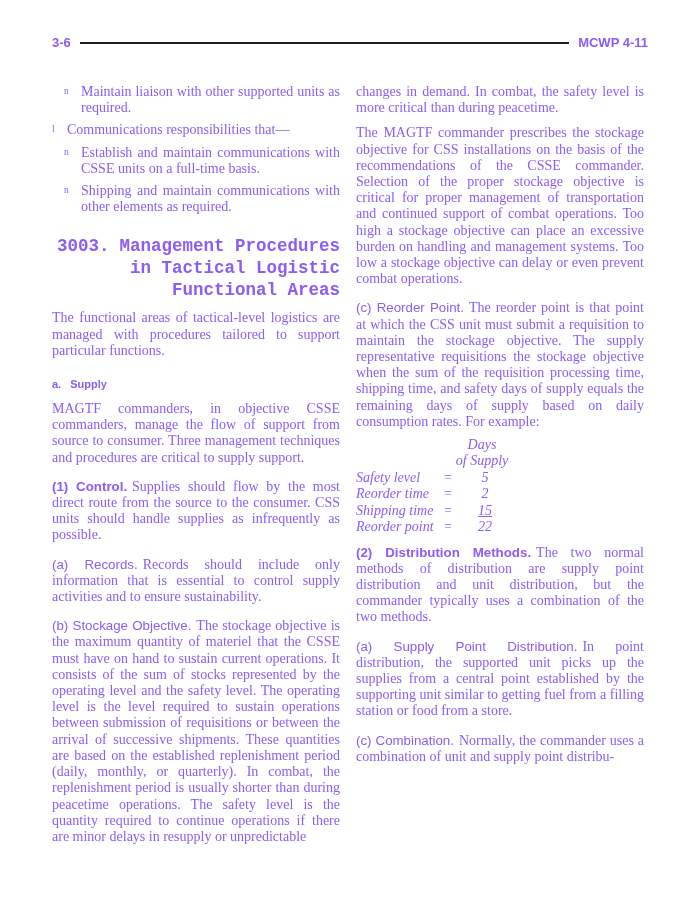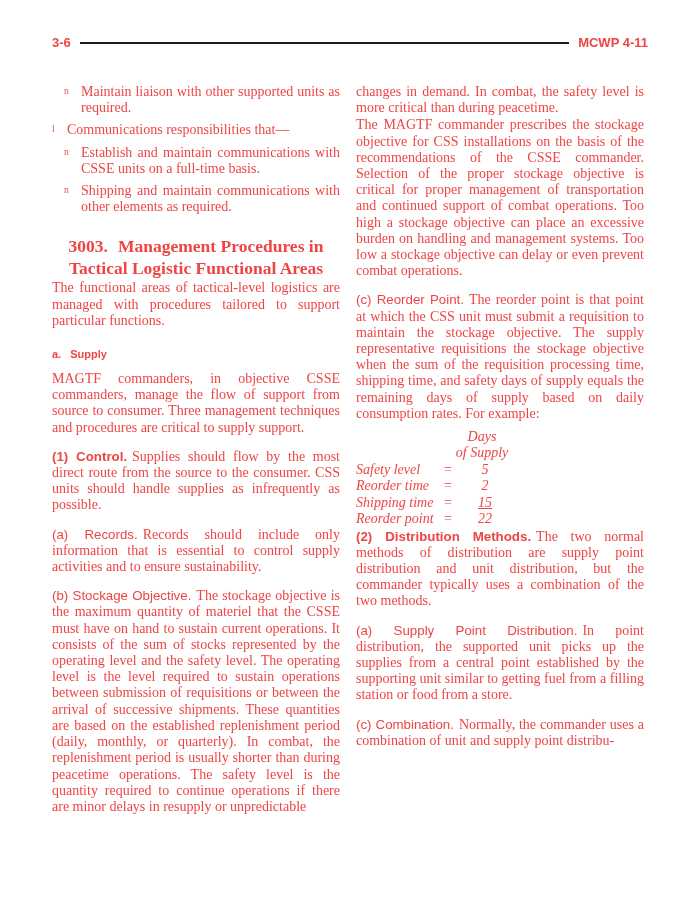--- a/index.html
+++ b/index.html
@@ -2,21 +2,21 @@
 <html><head>
 <meta charset="utf-8">
 <title>MCWP 4-11</title>
 <style>
   html, body { margin:0; padding:0; background:#ffffff; }
   .page {
     position:relative;
     width:695px; height:899px;
     background:#ffffff;
     font-family:"Liberation Serif", serif;
-    color:#ef4444;
+    color:#8b5cf6;
     overflow:hidden;
   }
   
   .page-header {
     position:absolute; top:36px; left:52px; width:596px;
     display:flex; align-items:center;
     font-family:"Liberation Sans", sans-serif;
     font-weight:bold; font-size:13px; line-height:14px;
   }
   .header-rule { flex:1; height:2px; background:#1c1c1c; margin:0 9px; }
@@ -32,35 +32,35 @@
   .bullet-list { margin:0 0 4px 0; }
   .bullet-item { position:relative; margin:0 0 6px 0; }
   .bullet-item.lvl1 { padding-left:15px; }
   .bullet-item.lvl2 { margin-left:12px; padding-left:17px; }
   .bullet-marker {
     position:absolute; left:0; top:3px;
     font-size:9.5px; line-height:1; font-style:normal;
   }
   
   .section-heading {
-    font-family:Liberation Serif, serif;
+    font-family:Liberation Mono, monospace;
     font-weight:bold; font-size:17.5px; line-height:22px;
-    text-align:center; margin:20px 0 0 0;
+    text-align:right; margin:20px 0 0 0;
   }
   .section-heading .sec-num { margin-right:10px; }
   .sub-heading {
     font-family:"Liberation Sans", sans-serif;
     font-weight:bold; font-size:11px; line-height:17px;
     text-align:left; margin:17px 0 0 0;
   }
   .sub-heading .sub-letter { margin-right:9px; }
   
   .para { margin:13px 0 0 0; }
   .para.first { margin-top:0; }
-  .para.gap-lg { margin-top:1px; }
+  .para.gap-lg { margin-top:9px; }
   .para-label {
     font-family:"Liberation Sans", sans-serif;
     font-size:13.3px; margin-right:5px;
   }
   .para-label.bold { font-weight:bold; }
   
   .days-table {
     margin:7px 0 0 0; font-style:italic; text-align:left;
     line-height:16.4px;
   }

